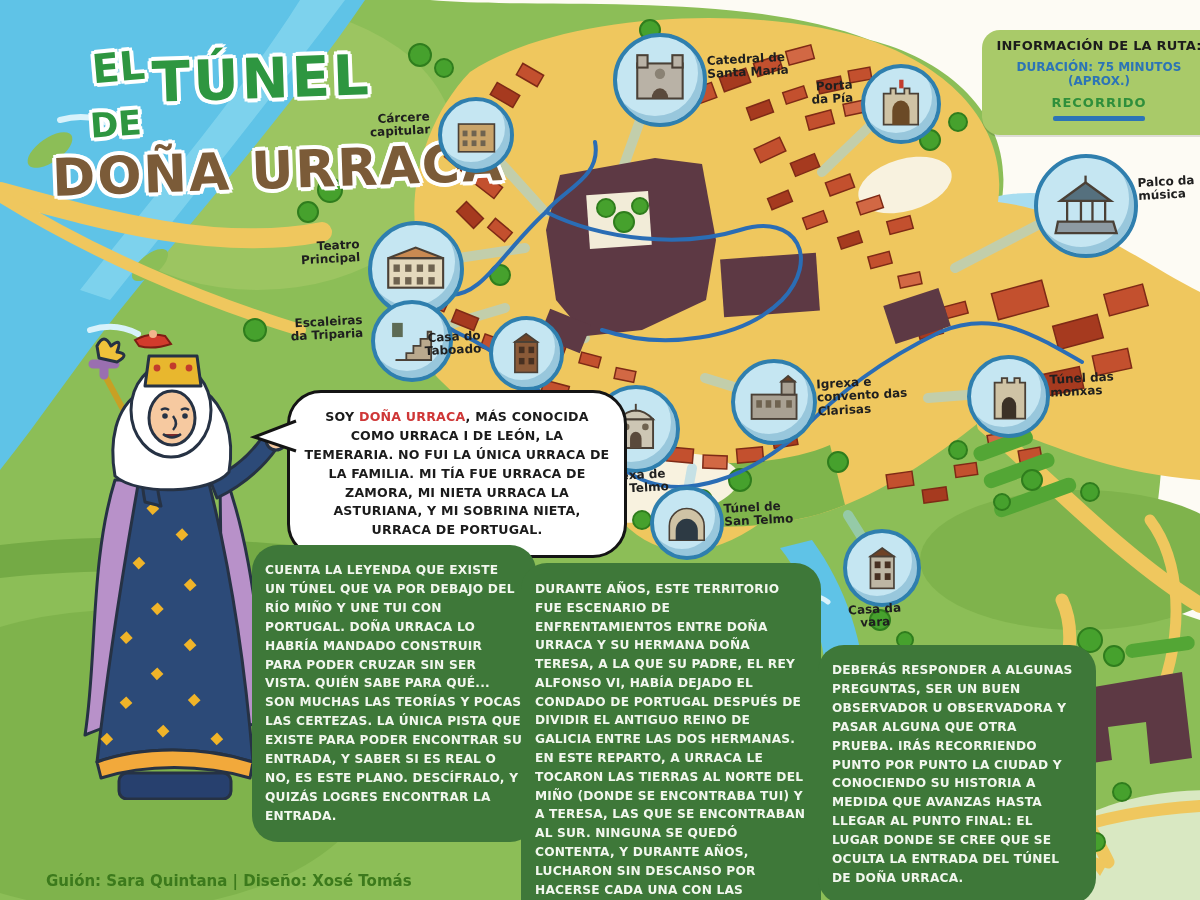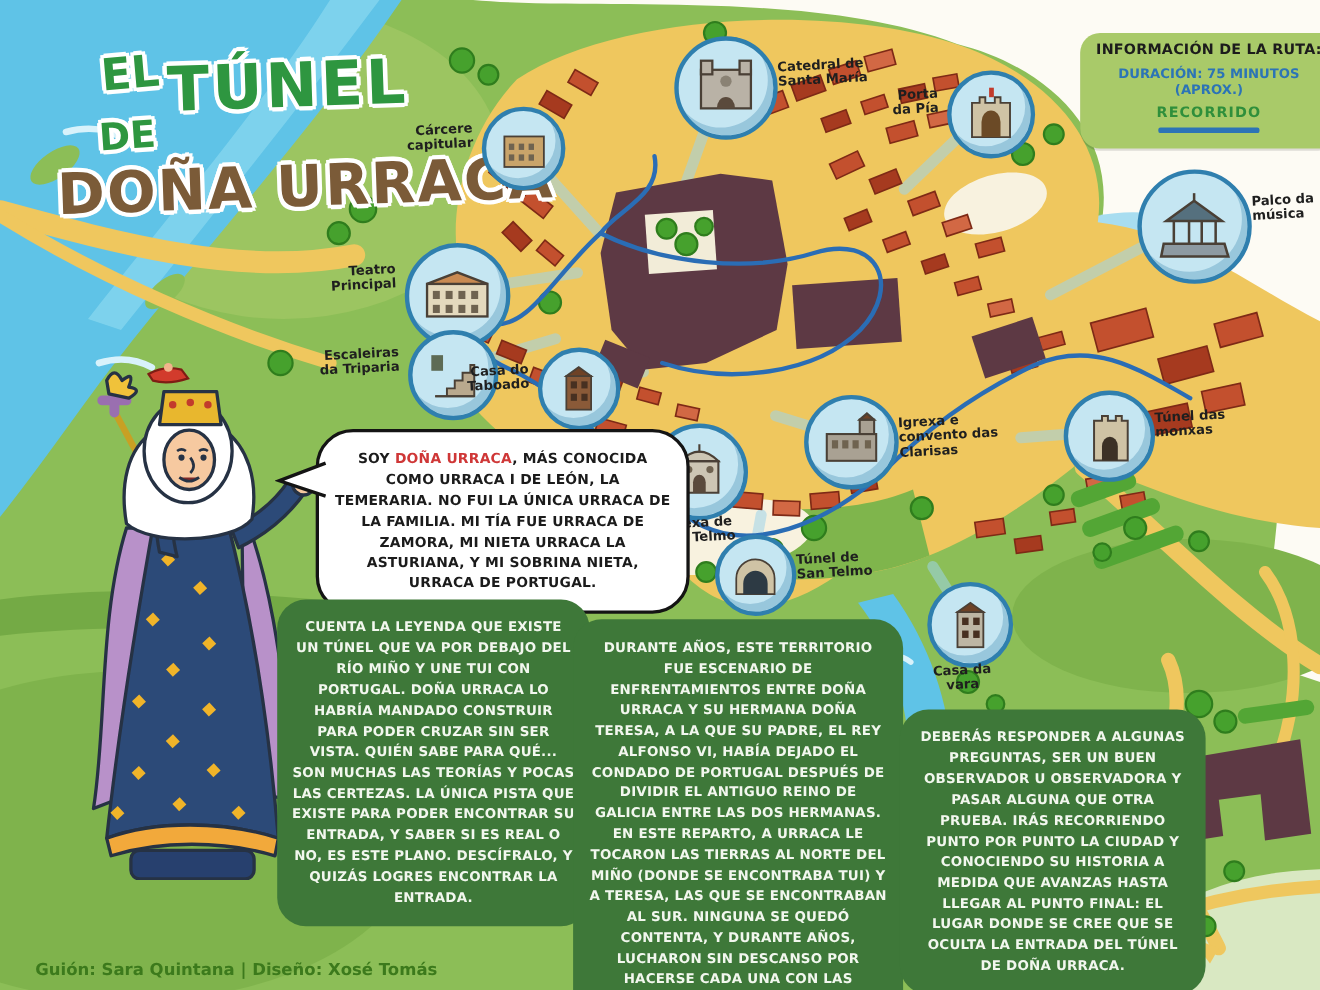--- a/index.html
+++ b/index.html
@@ -35,26 +35,26 @@
   .lab-right{left:100%;margin-left:8px;text-align:left;}
   .lab-below{top:100%;margin-top:4px;text-align:center;}
   
   .bubble{left:287px;top:390px;width:306px;background:#fff;border:3px solid #141414;
     border-radius:34px;padding:15px 14px;text-align:center;
     font-size:12.6px;font-weight:700;color:#1b1b1b;line-height:1.5;letter-spacing:.2px;}
   .bubble .name{color:#cf3737;}
   .bubble-tail{left:-40px;top:26px;position:absolute;}
   
   .block{position:absolute;background:#3e7839;border-radius:26px;color:#f2f7ee;
-    text-align:center;font-weight:700;letter-spacing:.2px;}
+    text-align:left;font-weight:700;letter-spacing:.2px;}
   .block-legend{left:252px;top:545px;width:258px;padding:16px 13px;font-size:12.2px;line-height:1.55;}
   .block-history{left:521px;top:563px;width:272px;padding:17px 14px 20px 14px;font-size:12.2px;line-height:1.54;}
   .block-instructions{left:818px;top:645px;width:250px;padding:16px 14px;font-size:12.2px;line-height:1.55;}
   
-  .credits{left:32px;top:872px;font-size:15px;font-weight:700;color:#3c7a1c;}
+  .credits{left:46px;top:872px;font-size:15px;font-weight:700;color:#3c7a1c;}
 </style>
 </head>
 <body>
 
 <svg class="abs" width="1200" height="900" viewBox="0 0 1200 900" style="left:0;top:0;">
 
   <rect x="0" y="0" width="1200" height="900" fill="#8cbe57"></rect>
 
   <path d="M430,0 L1200,0 L1200,330 C1100,300 1030,250 1000,210 C1020,120 950,60 870,40 C740,-10 540,10 430,0 Z" fill="#fdfbf4"></path>
   <path d="M1160,330 L1200,330 L1200,620 L1140,600 C1160,520 1170,420 1160,330 Z" fill="#fdfbf4"></path>

